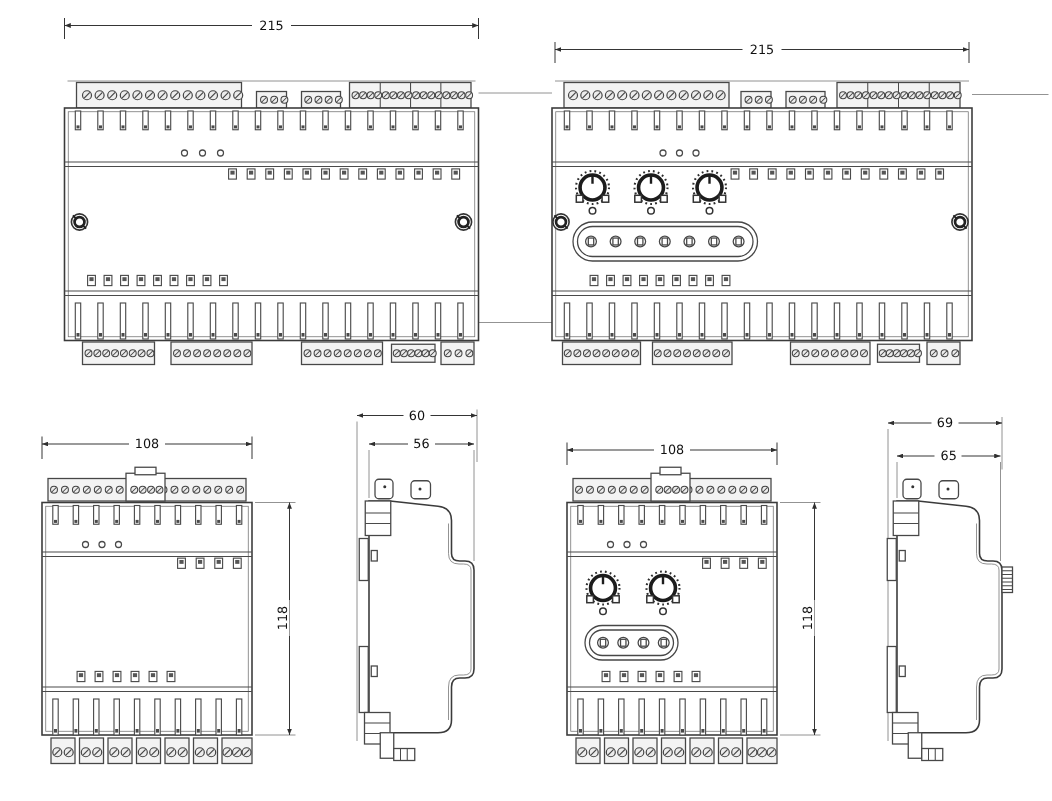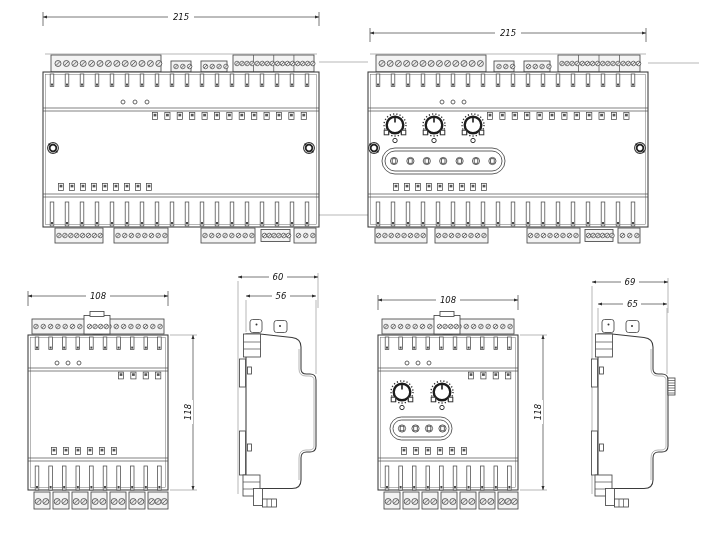--- a/index.html
+++ b/index.html
@@ -1,17 +1,17 @@
 <!DOCTYPE html>
 <html><head>
 <meta charset="utf-8">
 <style>
   html,body{margin:0;padding:0;background:#fff;}
   #sheet{position:relative;width:701px;height:534px;background:#fff;overflow:hidden;
-         font-family:"DejaVu Sans",sans-serif;font-style:italic;}
+         font-family:"DejaVu Sans",sans-serif;}
   svg{display:block}
   .edge{fill:#fff;stroke:#3b3b3b;stroke-width:1.05}
   .block{fill:#f3f3f3;stroke:#474747;stroke-width:0.85}
   .wht{fill:#fff;stroke:#474747;stroke-width:0.85}
   .ln{stroke:#4a4a4a;stroke-width:0.7;fill:none}
   .thin{stroke:#6f6f6f;stroke-width:0.5;fill:none}
   .dim{stroke:#2f2f2f;stroke-width:0.65;fill:none}
   .lbg{fill:#fff}
   text.dimtxt{font-size:8.5px;font-family:"DejaVu Sans",sans-serif;fill:#101010;text-anchor:middle}
 </style>

